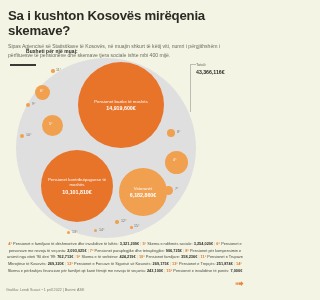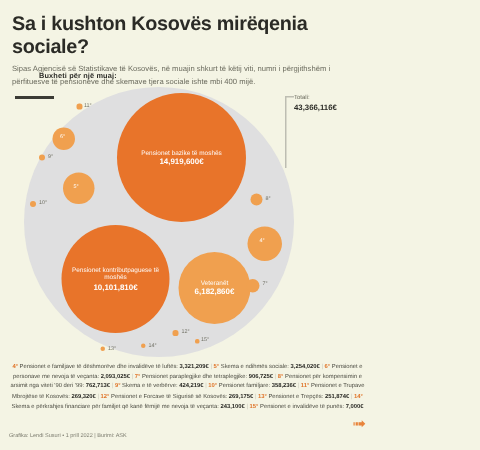--- a/index.html
+++ b/index.html
@@ -78,21 +78,21 @@
     position:absolute;right:6px;top:278px;
     color:#e8833a;font-size:11px;line-height:1;
   }
 </style>
 </head>
 <body>
 
 <div class="wrap">
 
   <div class="header">
-    <h1 class="title">Sa i kushton Kosovës mirëqenia sociale?</h1>
+    <h1 class="title">Sa i kushton Kosovës mirëqenia skemave?</h1>
     <p class="subtitle">Sipas Agjencisë së Statistikave të Kosovës, në muajin shkurt të këtij viti, numri i përgjithshëm i përfituesve të pensioneve dhe skemave tjera sociale ishte mbi 400 mijë.</p>
     <div class="rule"></div>
   </div>
 
   <div class="chart-label">Buxheti për një muaj:</div>
 
   <div class="total-line-h"></div>
   <div class="total-line-v"></div>
   <div class="total">
     <span>Totali:</span>

